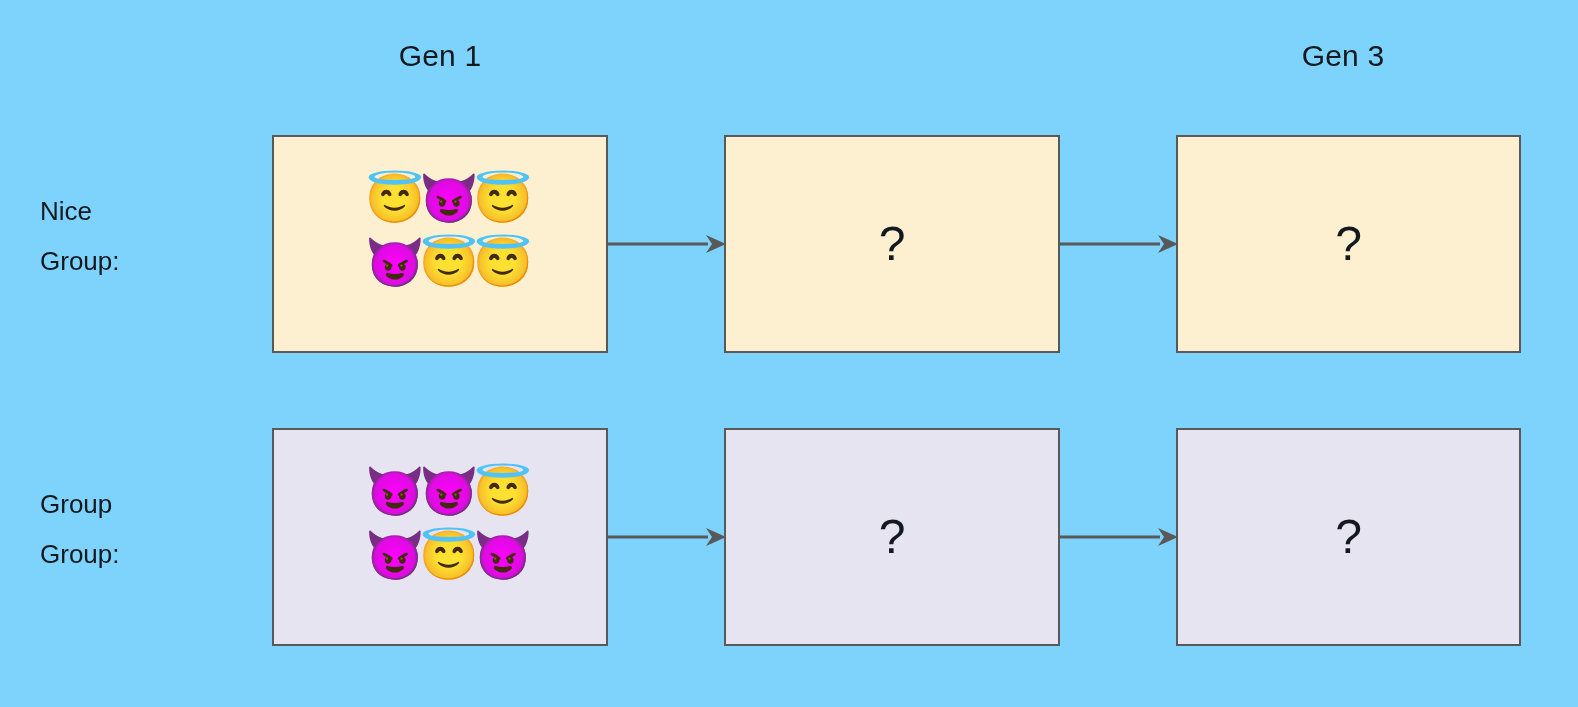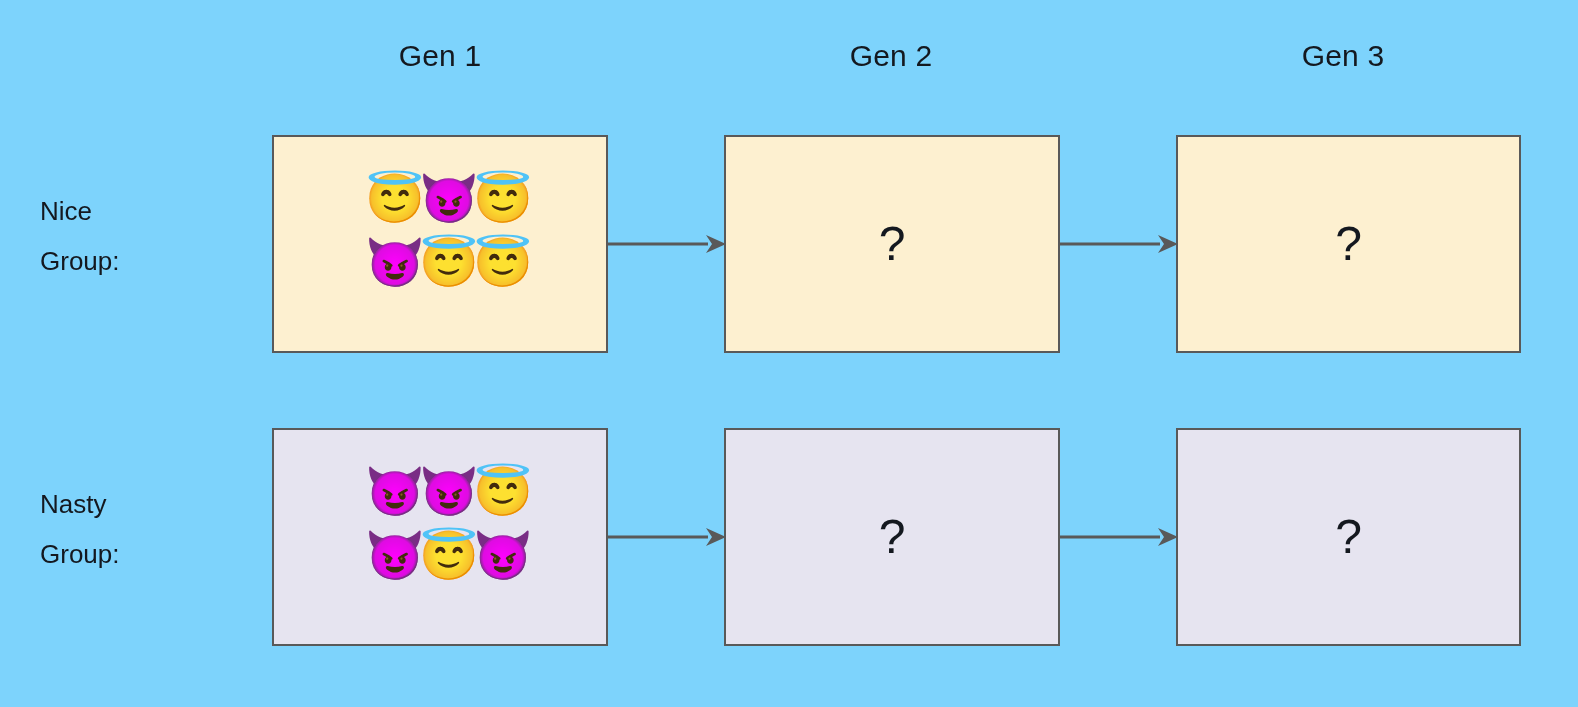--- a/index.html
+++ b/index.html
@@ -108,29 +108,28 @@
   #arrow-nice-2  { left: 1060px; top: 232px; width: 118px; }
   #arrow-nasty-1 { left: 608px;  top: 525px; width: 118px; }
   #arrow-nasty-2 { left: 1060px; top: 525px; width: 118px; }
 </style>
 </head>
 <body>
 
 <div id="canvas">
 
   <div class="col-header" id="hdr-gen1">Gen 1</div>
-  <div class="col-header" id="hdr-gen2">Gen 2</div>
   <div class="col-header" id="hdr-gen3">Gen 3</div>
 
   <div class="row-label" id="label-nice">
     <span class="ln">Nice</span>
     <span class="ln">Group:</span>
   </div>
   <div class="row-label" id="label-nasty">
-    <span class="ln">Nasty</span>
+    <span class="ln">Group</span>
     <span class="ln">Group:</span>
   </div>
 
   <div class="gen-box nice" id="box-nice-gen1">
     <div class="pop-grid">
       <span class="agent-emoji">😇</span>
       <span class="agent-emoji">😈</span>
       <span class="agent-emoji">😇</span>
       <span class="agent-emoji">😈</span>
       <span class="agent-emoji">😇</span>

